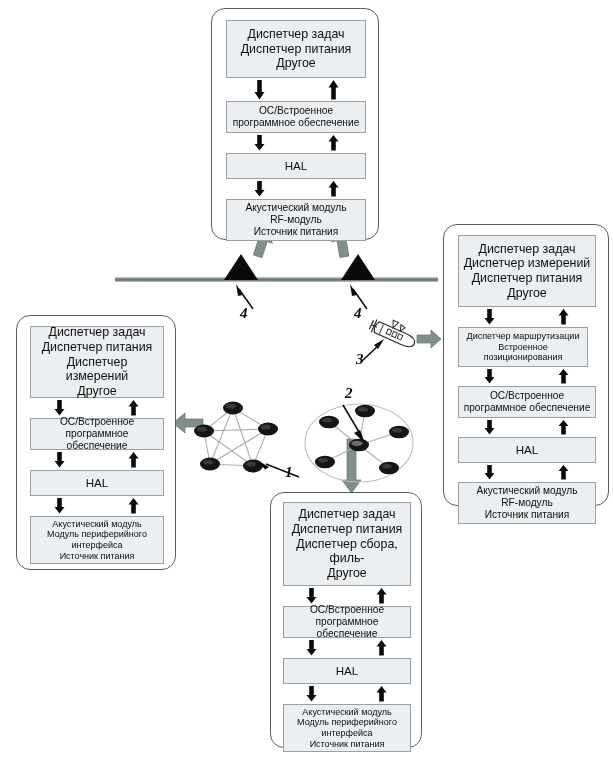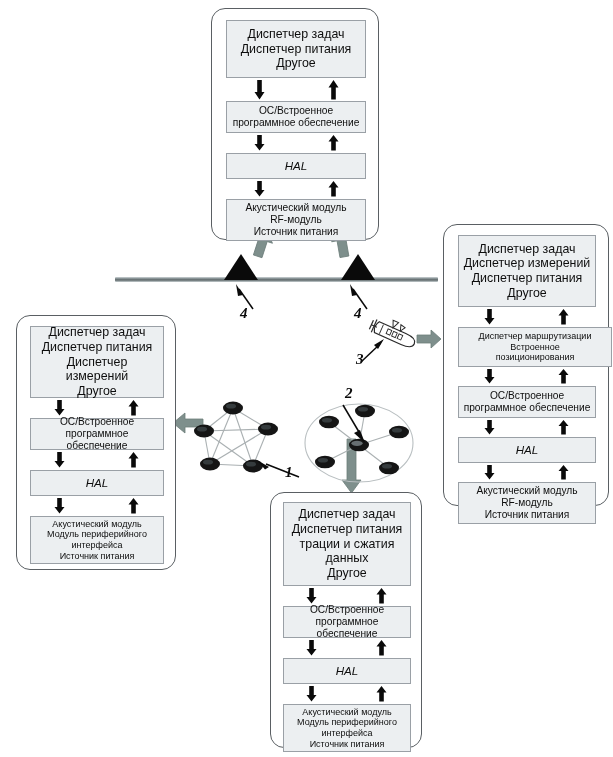--- a/index.html
+++ b/index.html
@@ -42,21 +42,21 @@
     color: #0d0d0d;
     line-height: 1.18;
     padding: 2px 3px;
   }
   .layer .txt { display: block; width: 100%; }
 
   
   .fs-lg { font-size: 12.4px; }
   .fs-md { font-size: 10.2px; }
   .fs-sm { font-size: 9.0px; }
-  .fs-hal { font-size: 11.6px; font-style: italic; }
+  .fs-hal { font-size: 11.6px; }
 
   
   .barrow {
     position: absolute;
     width: 11px;
   }
   .barrow svg { display: block; overflow: visible; }
 
   
   .waterline {
@@ -324,21 +324,21 @@
       <svg width="11" height="16" viewBox="0 0 11 16">
         <polygon points="3.2,0 7.8,0 7.8,9 10.5,9 5.5,15.5 0.5,9 3.2,9" fill="#0a0a0a"></polygon>
       </svg>
     </div>
     <div class="barrow" style="left:114px; top:84px;">
       <svg width="11" height="16" viewBox="0 0 11 16">
         <polygon points="5.5,0 10.5,6.5 7.8,6.5 7.8,15.5 3.2,15.5 3.2,6.5 0.5,6.5" fill="#0a0a0a"></polygon>
       </svg>
     </div>
 
-    <div class="layer fs-sm" style="left:14px; top:102px; width:154px; height:40px; flex-direction:column;">
+    <div class="layer fs-sm" style="left:14px; top:102px; width:130px; height:40px; flex-direction:column;">
       <span class="txt">Диспетчер маршрутизации</span>
       <span class="txt">Встроенное</span>
       <span class="txt">позиционирования</span>
     </div>
 
     <div class="barrow" style="left:40px; top:144px;">
       <svg width="11" height="15" viewBox="0 0 11 15">
         <polygon points="3.2,0 7.8,0 7.8,8 10.5,8 5.5,14.5 0.5,8 3.2,8" fill="#0a0a0a"></polygon>
       </svg>
     </div>
@@ -443,21 +443,21 @@
       <span class="txt">интерфейса</span>
       <span class="txt">Источник питания</span>
     </div>
   </div>
 
   <div class="panel" style="left:270px; top:492px; width:152px; height:256px;">
 
     <div class="layer fs-lg" style="left:12px; top:9px; width:128px; height:84px; flex-direction:column;">
       <span class="txt">Диспетчер задач</span>
       <span class="txt">Диспетчер питания</span>
-      <span class="txt">трации и сжатия данных</span>
+      <span class="txt">Диспетчер сбора, филь-</span>
       <span class="txt">Другое</span>
     </div>
 
     <div class="barrow" style="left:35px; top:95px;">
       <svg width="11" height="16" viewBox="0 0 11 16">
         <polygon points="3.2,0 7.8,0 7.8,9 10.5,9 5.5,15.5 0.5,9 3.2,9" fill="#0a0a0a"></polygon>
       </svg>
     </div>
     <div class="barrow" style="left:105px; top:95px;">
       <svg width="11" height="16" viewBox="0 0 11 16">

